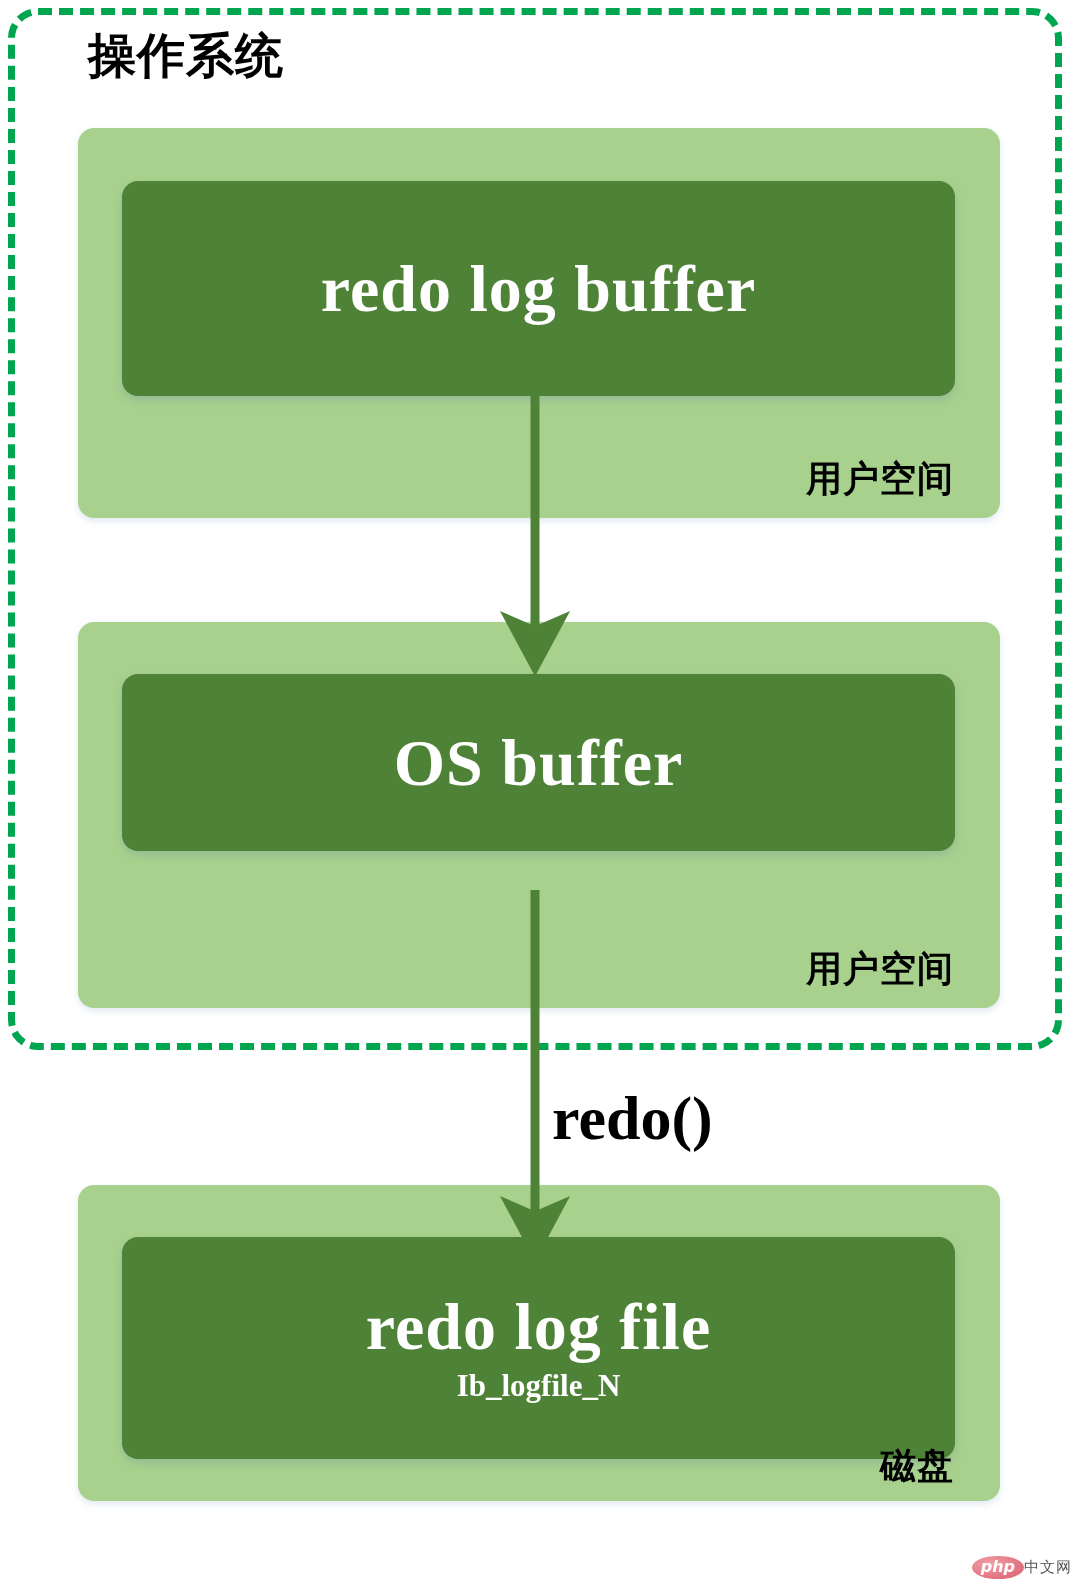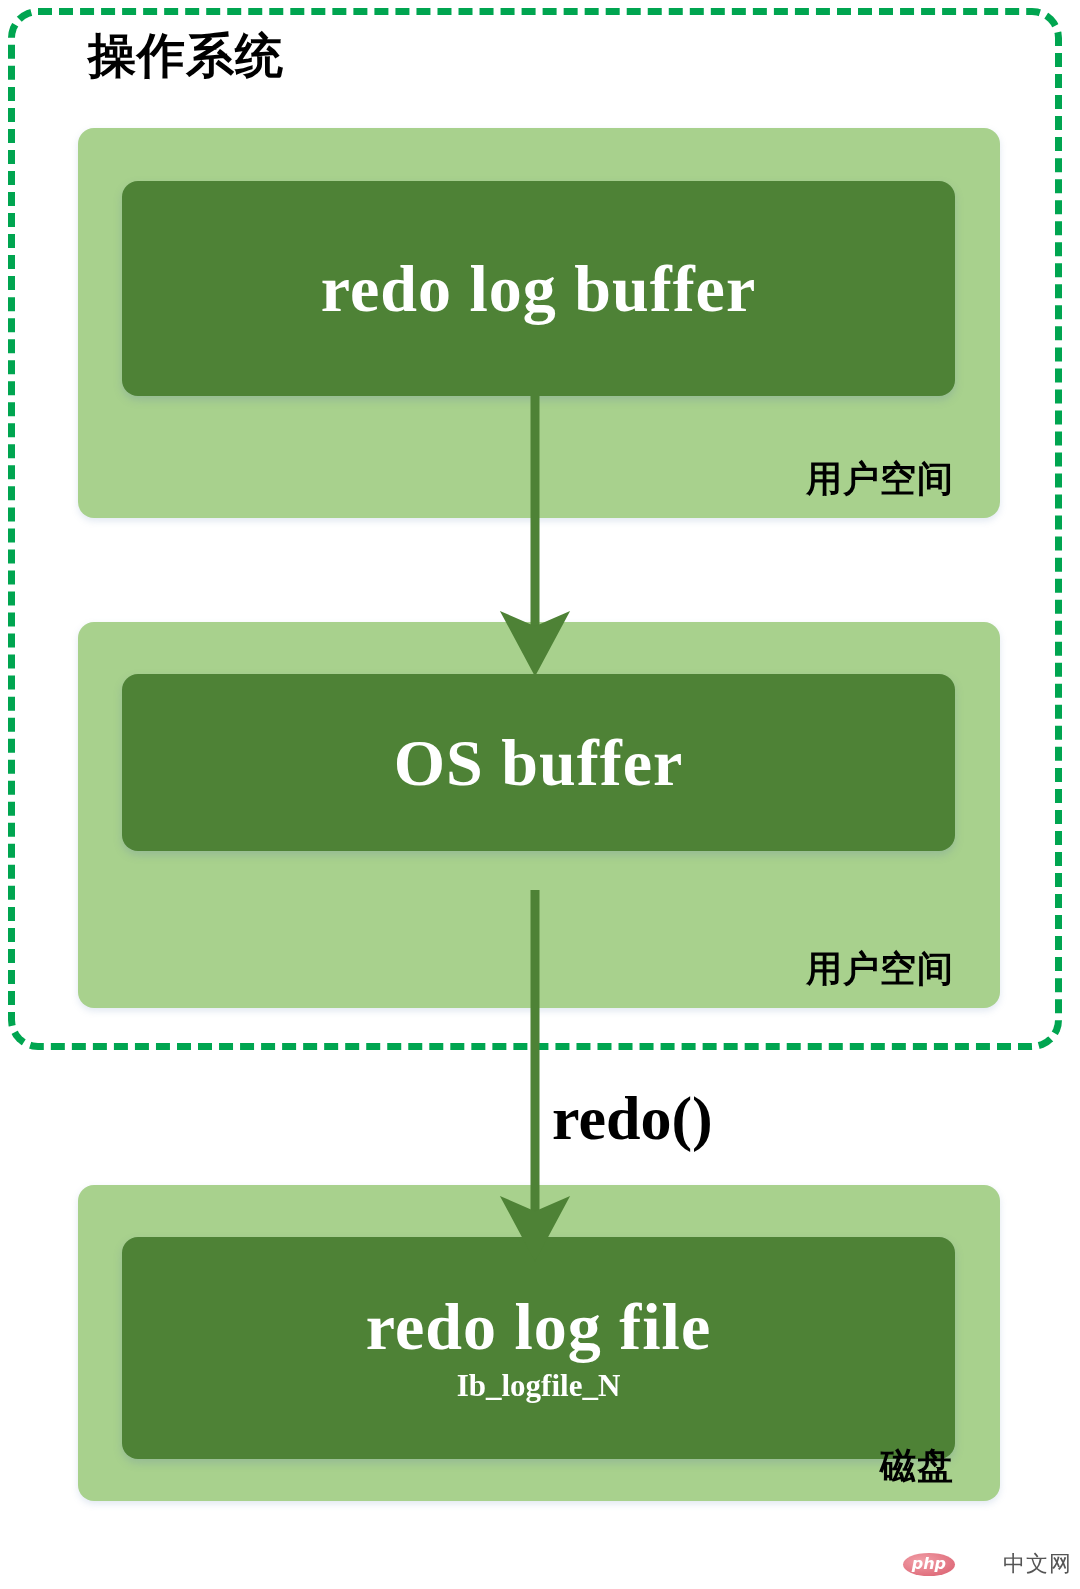--- a/index.html
+++ b/index.html
@@ -138,24 +138,23 @@
     font-size: 16px;
     font-weight: bold;
     font-style: italic;
     padding: 3px 9px 4px 9px;
     border-radius: 50%;
     font-family: "DejaVu Sans", "Liberation Sans", sans-serif;
     line-height: 1;
   }
   .wm-text {
     color: #555555;
-    font-size: 22px;
+    font-size: 15px;
     font-family: Liberation Sans, sans-serif;
     letter-spacing: 1px;
-    margin-left: 48px;
   }
 </style>
 </head>
 <body>
 
 <div class="canvas">
 
   <div class="os-boundary"></div>
   <div class="os-title">操作系统</div>
 

